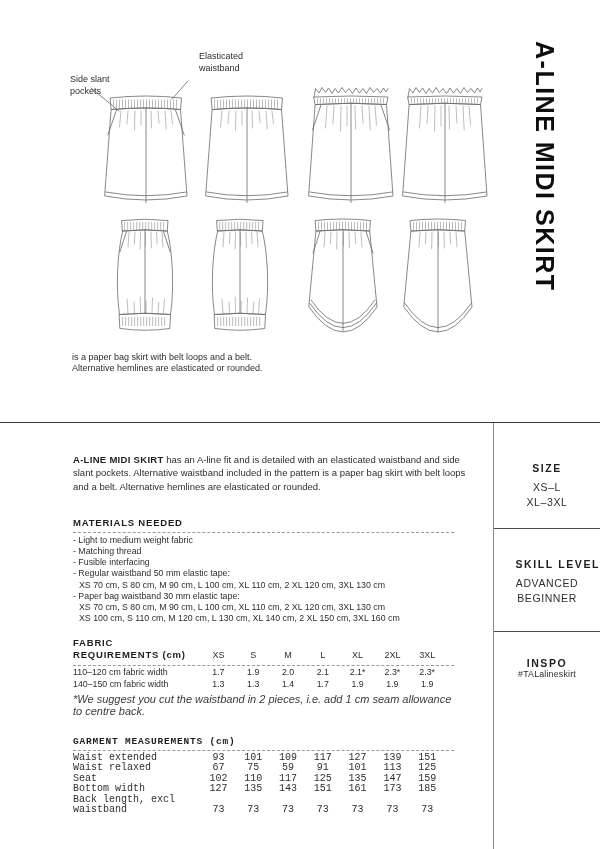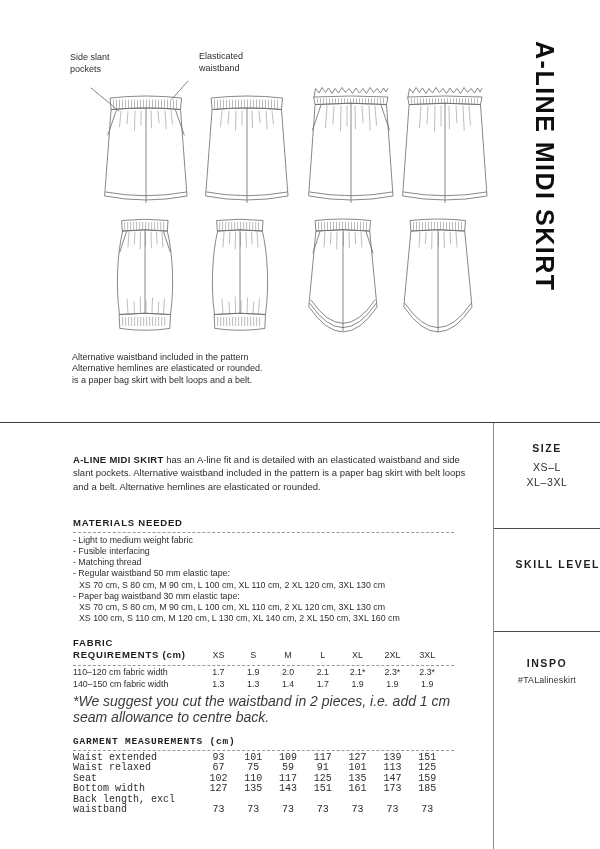--- a/index.html
+++ b/index.html
@@ -27,29 +27,29 @@
   .drule{border-top:1px dashed #9a9a9a;height:0;}
   .materials .drule{margin-top:4px;}
   .mat-list{margin-top:2px;font-size:8.8px;line-height:11.15px;}
   .mat-detail{padding-left:6px;}
   .grid-row{display:grid;grid-template-columns:128px repeat(7,34.8px);align-items:end;}
   .grid-row .num{text-align:center;}
   .fabric{position:absolute;left:73px;top:637px;width:381px;}
   .fabric .head-row{font-size:9px;line-height:12px;}
   .fabric .drule{margin-top:4px;}
   .fabric .body-rows{margin-top:1px;font-size:8.8px;line-height:11.5px;}
-  .note{margin-top:3px;font-size:14px;font-style:italic;color:#3a3a3a;}
+  .note{margin-top:3px;font-size:11px;font-style:italic;color:#3a3a3a;}
   .garment{position:absolute;left:73px;top:736px;width:381px;font-family:Liberation Mono, monospace;}
   .garment .drule{margin-top:3px;}
   .garment .body-rows{margin-top:2px;font-size:10px;line-height:10.4px;}
   
   .side-sec{position:absolute;left:494px;width:106px;text-align:center;color:#1e1e1e;}
   .side-head{font-size:10.5px;font-weight:bold;letter-spacing:1.6px;}
   .side-lines{margin-top:6px;font-size:10.5px;line-height:15px;letter-spacing:.6px;color:#2e2e2e;}
-  .side-tag{margin-top:6px;font-size:8.8px;letter-spacing:.2px;color:#2e2e2e;}
+  .side-tag{font-size:8.8px;letter-spacing:.2px;color:#2e2e2e;}
 </style>
 </head>
 <body>
 
 <div class="page">
 
   <svg class="flats" width="600" height="422" viewBox="0 0 600 422" fill="none" stroke="#6a6a6a" stroke-width="0.8" stroke-linecap="round" stroke-linejoin="round">
 
     <g stroke="#555" stroke-width="0.7">
       <path d="M91 88 L119 111"></path>
@@ -133,49 +133,48 @@
     <g>
       <path d="M410.5 220.5 Q438 217.5 465.5 220.5 L464.7 231 Q438 228.5 411.3 231 Z"></path>
       <line x1="413" y1="226" x2="463" y2="226" stroke="#8d8d8d" stroke-width="8" stroke-dasharray="0.6 2.4" stroke-linecap="butt"></line>
       <path d="M411.3 231 Q438 228.5 464.7 231 L472 307 Q438 357 404 307 Z"></path>
       <path d="M405 303.5 Q438 352 471 303.5"></path>
       <path d="M438 229.5 V332"></path>
       <path stroke="#7d7d7d" stroke-width="0.5" d="M420 232 l-1 15 M426 232 l-.6 12 M432 232 l-.3 17 M438.5 233 l0 13 M444 232 l.4 16 M450 232 l.7 12 M456 232 l1 15"></path>
     </g>
   </svg>
 
-  <div class="anno-label" style="left:70px;top:52px;">
+  <div class="anno-label" style="left:70px;top:74px;">
     <div>Side slant</div>
     <div>pockets</div>
   </div>
   <div class="anno-label" style="left:183px;top:51px;margin-left:16px;">
     <div>Elasticated</div>
     <div>waistband</div>
   </div>
 
   <div class="caption">
-    <div>Alternative waistband included in the pattern</div>
+    <div>is a paper bag skirt with belt loops and a belt.</div>
     <div>Alternative hemlines are elasticated or rounded.</div>
-    <div>is a paper bag skirt with belt loops and a belt.</div>
   </div>
 
   <div class="vertical-title">A-LINE MIDI SKIRT</div>
 
   <div class="top-rule"></div>
   <div class="v-rule"></div>
 
   <p class="intro"><b>A-LINE MIDI SKIRT</b><span> has an A-line fit and is detailed with an elasticated waistband and side slant pockets. Alternative waistband included in the pattern is a paper bag skirt with belt loops and a belt. Alternative hemlines are elasticated or rounded.</span></p>
 
   <div class="materials">
     <div class="sec-head">MATERIALS NEEDED</div>
     <div class="drule"></div>
     <div class="mat-list">
       <div>- Light to medium weight fabric</div>
+      <div>- Matching thread</div>
       <div>- Fusible interfacing</div>
-      <div>- Matching thread</div>
       <div>- Regular waistband 50 mm elastic tape:</div>
       <div class="mat-detail">XS 70 cm, S 80 cm, M 90 cm, L 100 cm, XL 110 cm, 2 XL 120 cm, 3XL 130 cm</div>
       <div>- Paper bag waistband 30 mm elastic tape:</div>
       <div class="mat-detail">XS 70 cm, S 80 cm, M 90 cm, L 100 cm, XL 110 cm, 2 XL 120 cm, 3XL 130 cm</div>
       <div class="mat-detail">XS 100 cm, S 110 cm, M 120 cm, L 130 cm, XL 140 cm, 2 XL 150 cm, 3XL 160 cm</div>
     </div>
   </div>
 
   <div class="fabric">
     <div class="grid-row head-row">
@@ -264,30 +263,34 @@
         <div class="num">73</div>
         <div class="num">73</div>
         <div class="num">73</div>
         <div class="num">73</div>
         <div class="num">73</div>
         <div class="num">73</div>
       </div>
     </div>
   </div>
 
-  <div class="side-sec" style="top:416px;">
+  <div class="side-sec" style="top:436px;">
     <div class="side-head" style="margin-top:26px;">SIZE</div>
     <div class="side-lines">
       <div>XS–L</div>
       <div>XL–3XL</div>
     </div>
   </div>
   <div class="side-div" style="top:528px;"></div>
   <div class="side-sec" style="top:528px;">
     <div class="side-head" style="margin-top:30px;text-align:right;">SKILL LEVEL</div>
+    <div class="side-lines">
+      <div>ADVANCED</div>
+      <div>BEGINNER</div>
+    </div>
   </div>
   <div class="side-div" style="top:631px;"></div>
   <div class="side-sec" style="top:631px;">
     <div class="side-head" style="margin-top:26px;">INSPO</div>
     <div class="side-tag">#TALalineskirt</div>
   </div>
 
 </div>
 
 </body></html>

